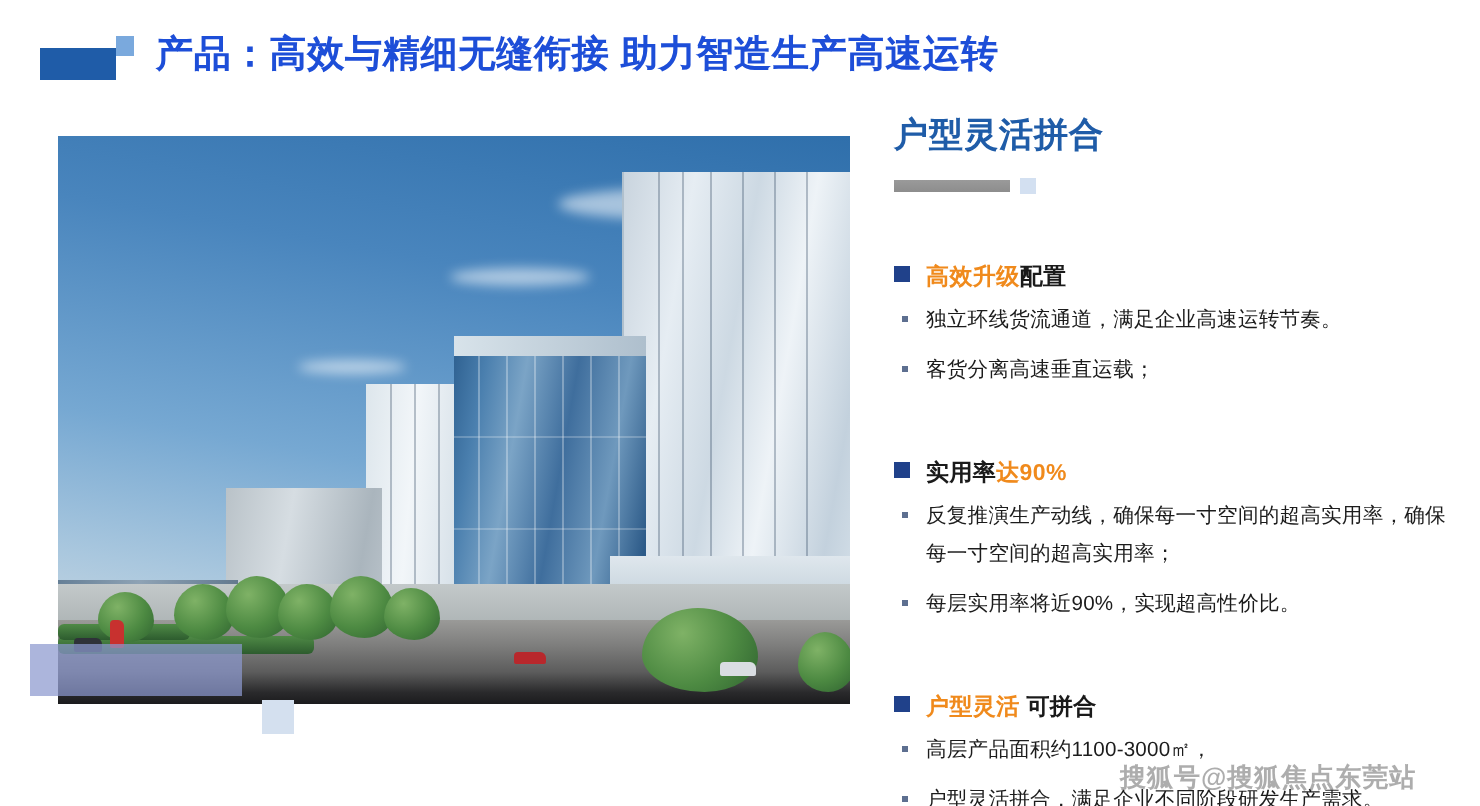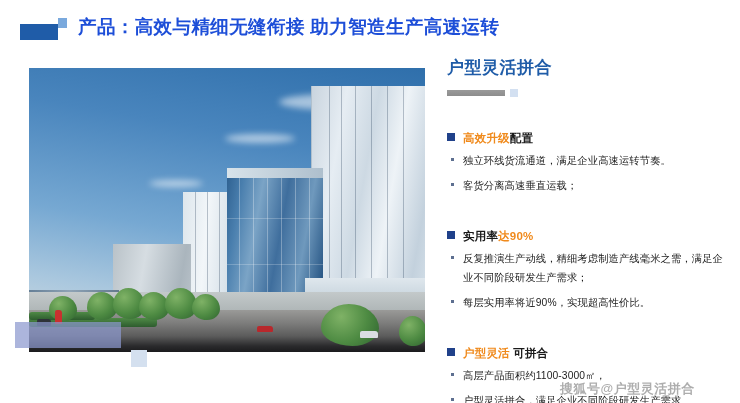--- a/index.html
+++ b/index.html
@@ -344,21 +344,21 @@
     </div>
   </div>
 
   <div class="section">
     <div class="section-head">
       <span class="sq-bullet"></span>
       <span class="section-title"><span class="t-dark">实用率</span><span class="t-orange">达90%</span></span>
     </div>
     <div class="bullet-row">
       <span class="dot-bullet"></span>
-      <span class="bullet-text">反复推演生产动线，精细考虑制造产线毫米之需，满足企业不同阶段研发生产需求；</span>
+      <span class="bullet-text">反复推演生产动线，确保每一寸空间的超高实用率，确保每一寸空间的超高实用率；</span>
     </div>
     <div class="bullet-row">
       <span class="dot-bullet"></span>
       <span class="bullet-text">每层实用率将近90%，实现超高性价比。</span>
     </div>
   </div>
 
   <div class="section">
     <div class="section-head">
       <span class="sq-bullet"></span>
@@ -368,13 +368,13 @@
       <span class="dot-bullet"></span>
       <span class="bullet-text">高层产品面积约1100-3000㎡，</span>
     </div>
     <div class="bullet-row">
       <span class="dot-bullet"></span>
       <span class="bullet-text">户型灵活拼合，满足企业不同阶段研发生产需求。</span>
     </div>
   </div>
 </div>
 
-<div id="watermark">搜狐号@户型灵活拼合</div>
+<div id="watermark">搜狐号@搜狐焦点东莞站</div>
 
 </body></html>

